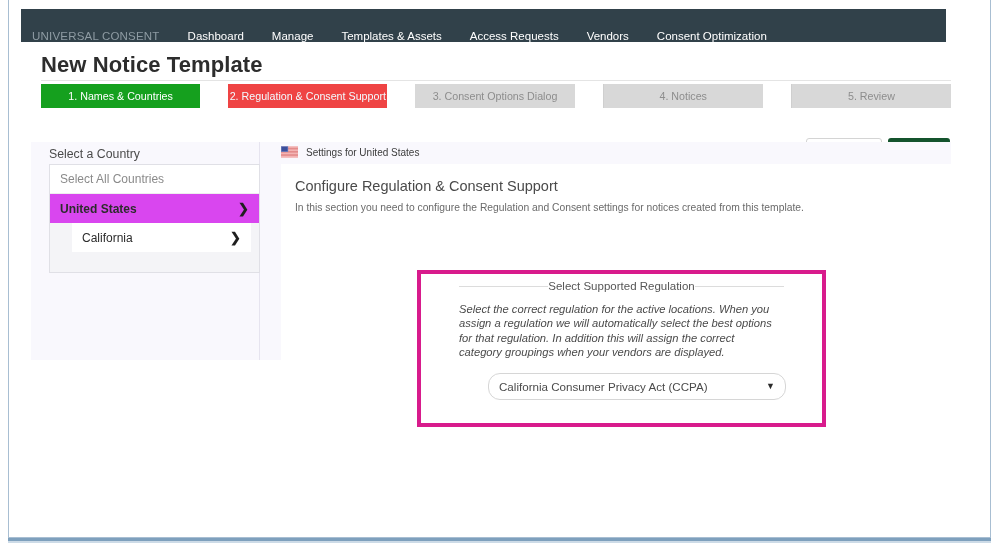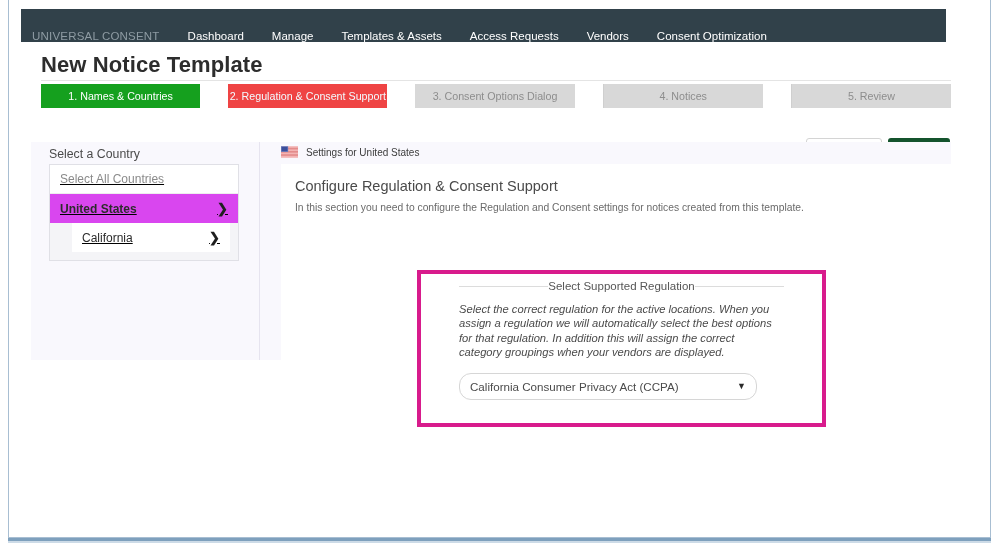--- a/index.html
+++ b/index.html
@@ -176,26 +176,25 @@
     position: absolute;
     left: 40px;
     top: 105px;
     font-size: 12.3px;
     color: #4b4b4b;
   }
   #country-list {
     position: absolute;
     left: 40px;
     top: 122px;
-    width: 190px;
+    width: 211px;
     background: #f4f4f7;
     border: 1px solid #e0e0e6;
     box-sizing: border-box;
-    padding-bottom: 8px;
-    text-decoration: underline;
+    padding-bottom: 20px;
   }
   .clist-row {
     display: flex;
     align-items: center;
     justify-content: space-between;
     box-sizing: border-box;
     cursor: pointer;
   }
   #row-all {
     background: #ffffff;
@@ -315,20 +314,21 @@
     height: 27px;
     border: 1px solid #d6d6d6;
     border-radius: 12px;
     background: #ffffff;
     box-sizing: border-box;
     display: flex;
     align-items: center;
     justify-content: space-between;
     padding: 0 10px;
     cursor: pointer;
+    margin-left: 29px;
   }
   #select-value {
     font-size: 11.6px;
     color: #4b4b4b;
   }
   #select-caret {
     font-size: 9px;
     color: #2b2b2b;
   }
 </style>

